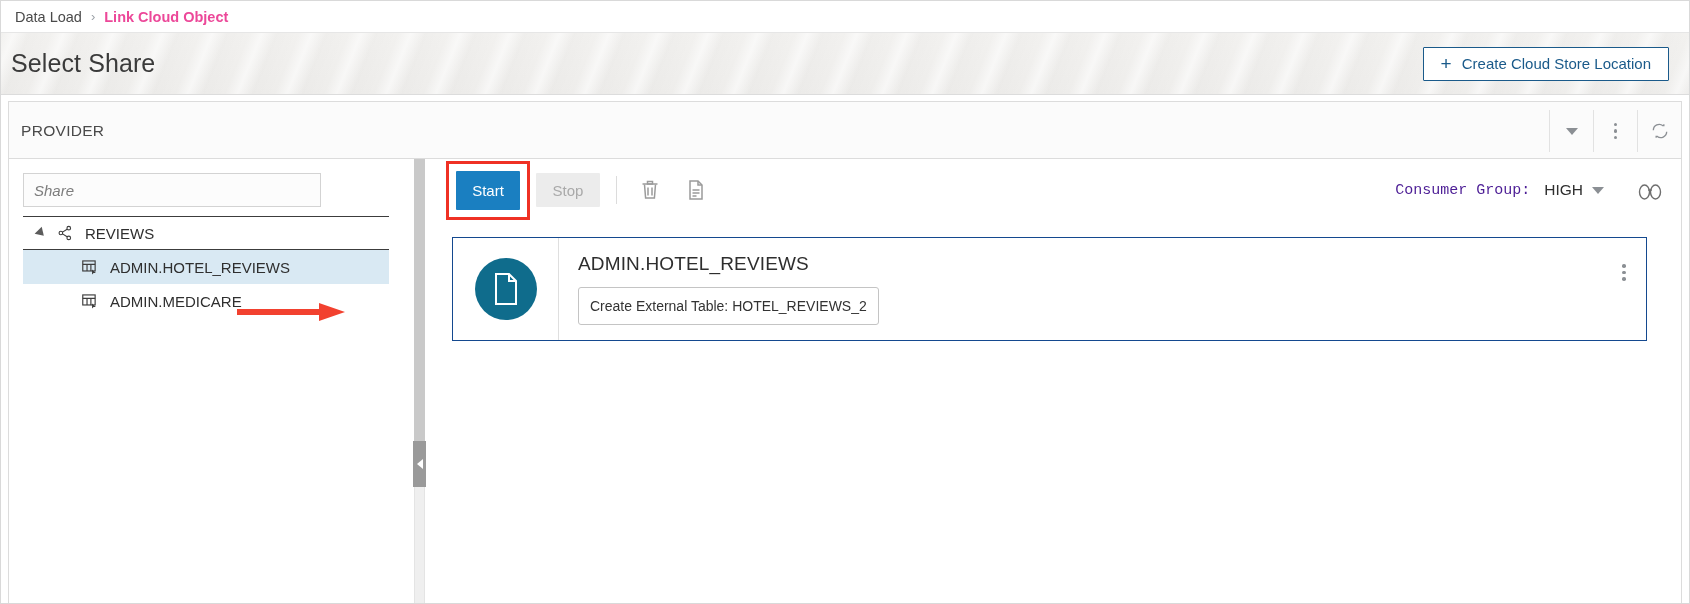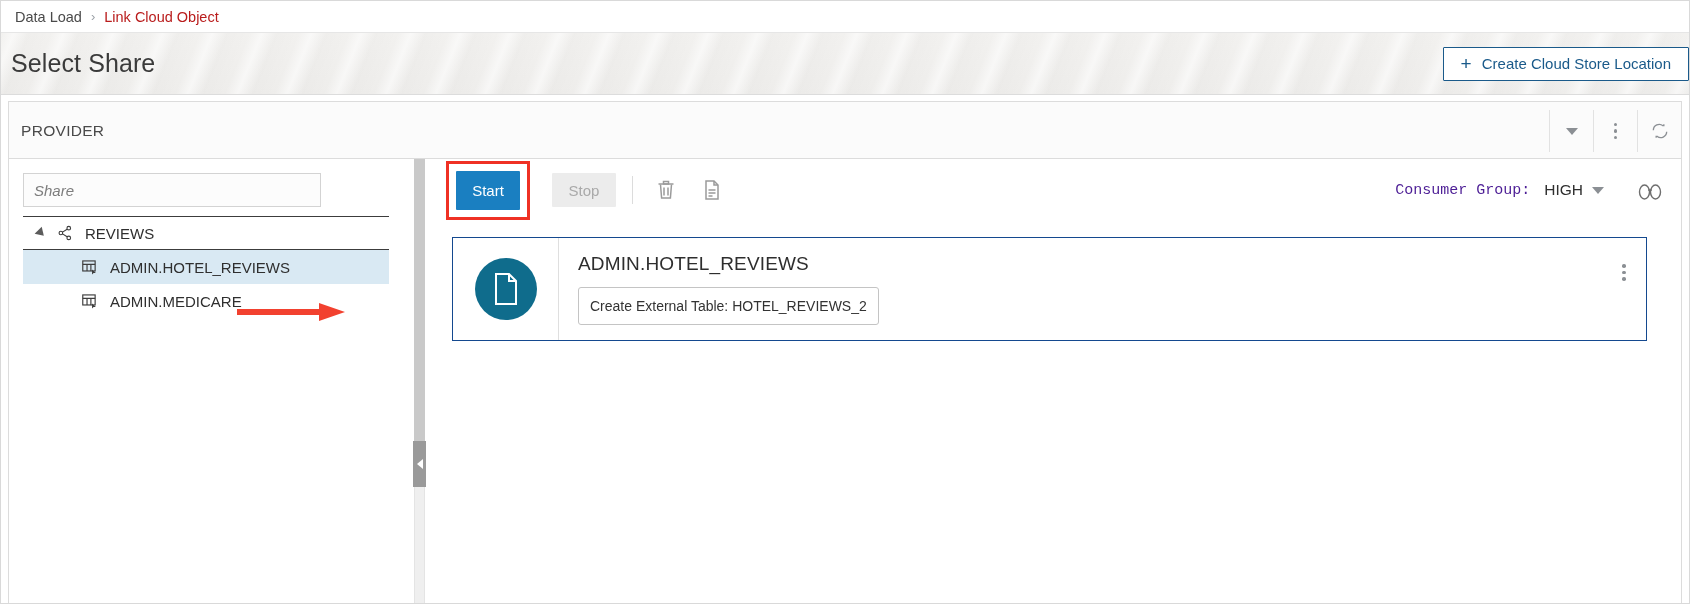--- a/index.html
+++ b/index.html
@@ -29,29 +29,29 @@
     font-size: 14.5px;
     color: #3a3a3a;
   }
   .crumb { color: #4a4a4a; cursor: pointer; }
   .crumb-sep {
     margin: 0 9px;
     color: #9aa0a6;
     font-size: 13px;
     display: inline-block;
   }
-  .crumb-current { font-weight: normal; color: #b91c1c; }
+  .crumb-current { font-weight: bold; color: #ec4899; }
 
   
   .titlebar {
     height: 62px;
     display: flex;
     align-items: center;
     justify-content: space-between;
-    padding: 0 0 0 10px;
+    padding: 0 20px 0 10px;
     background:
       repeating-linear-gradient(112deg, rgba(255,255,255,0) 0px, rgba(255,255,255,0.55) 12px, rgba(0,0,0,0.012) 26px, rgba(255,255,255,0) 46px),
       linear-gradient(#f2f1ef, #eeedeb);
     border-bottom: 1px solid #dcdcdc;
   }
   .page-title {
     font-size: 25px;
     font-weight: normal;
     color: #3b3b3b;
     letter-spacing: .1px;
@@ -225,21 +225,21 @@
   .start-wrap {
     position: relative;
     padding: 7px;
     border: 3px solid #ef3124;
     margin-left: -4px;
   }
   .btn-stop {
     height: 34px;
     min-width: 64px;
     padding: 8px 15px;
-    margin-left: 22px;
+    margin-left: 6px;
     background: #ececec;
     color: #a9a9a9;
     border: none;
     font-size: 15px;
     font-family: "Liberation Sans", sans-serif;
     cursor: default;
     border-radius: 1px;
   }
   .tb-sep {
     width: 1px; height: 28px;

